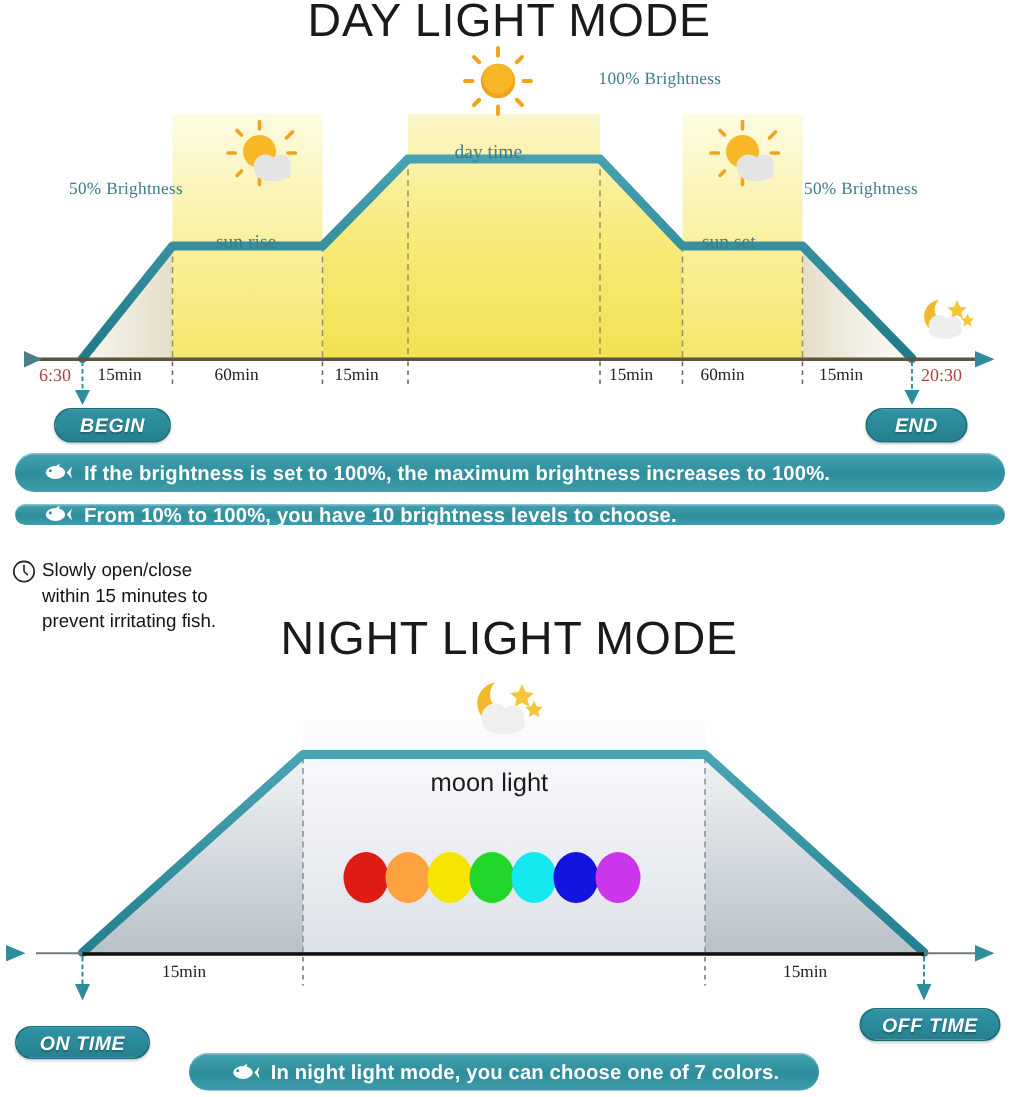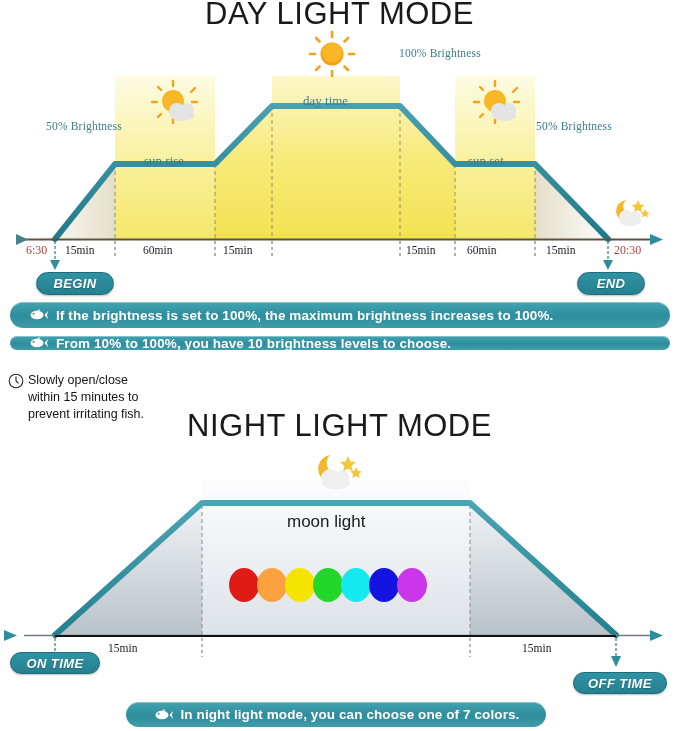--- a/index.html
+++ b/index.html
@@ -369,21 +369,21 @@
     <span class="dot" style="background: rgb(224, 27, 21);"></span>
     <span class="dot" style="background: rgb(251, 162, 63);"></span>
     <span class="dot" style="background: rgb(245, 228, 0);"></span>
     <span class="dot" style="background: rgb(34, 214, 42);"></span>
     <span class="dot" style="background: rgb(20, 233, 239);"></span>
     <span class="dot" style="background: rgb(20, 20, 224);"></span>
     <span class="dot" style="background: rgb(203, 54, 234);"></span>
   </div>
 </div>
 
-<div class="pill" style="left:10px;top:652px;width:88px;height:20px;">ON TIME</div>
+<div class="pill" style="left:10px;top:684px;width:88px;height:20px;">ON TIME</div>
 <div class="pill" style="left:573px;top:672px;width:92px;height:20px;">OFF TIME</div>
 
 <div class="banner center" style="left:126px;top:702px;width:420px;height:25px;">
   <span class="fish">
     <svg width="20" height="12" viewBox="0 0 20 12">
         <g fill="#ffffff">
       <ellipse cx="9" cy="6" rx="6.5" ry="4.3"></ellipse>
       <polygon points="16.5,6 20,2 19,6 20,10"></polygon>
       <circle cx="5.5" cy="4.8" r="1" fill="#2e8d9c"></circle>
       <polygon points="9,1.8 12,0 11,2.6"></polygon>

